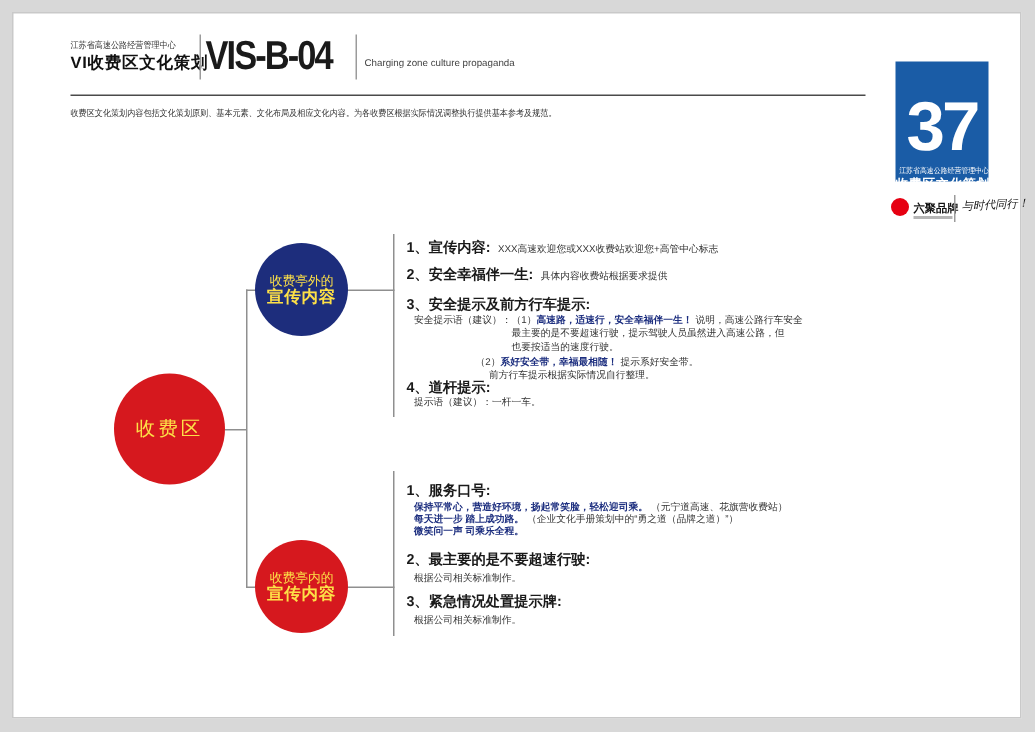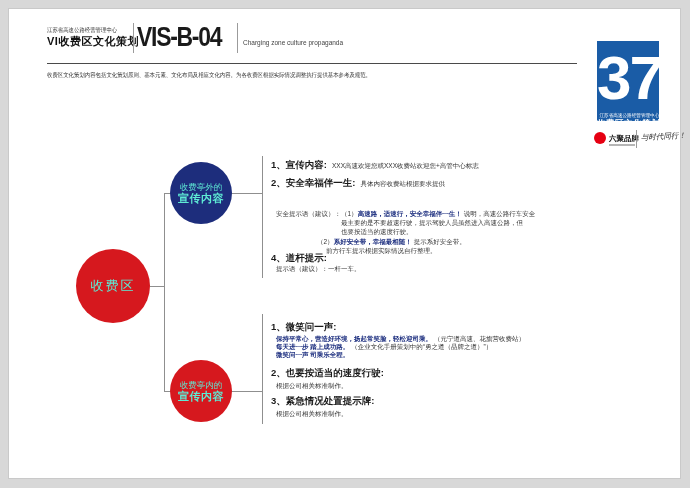--- a/index.html
+++ b/index.html
@@ -17,33 +17,33 @@
   .hdr-org{left:38px;top:17px;font-size:6px;color:#333;transform:scaleX(.9);transform-origin:left;}
   .hdr-series{left:38px;top:25px;font-size:11px;font-weight:bold;color:#111;letter-spacing:.5px;}
   .vline{width:1px;background:#9b9b9b;}
   .hdr-code{left:128px;top:13px;font-size:27px;font-weight:bold;color:#1a1a1a;letter-spacing:-1.5px;transform:scaleX(.85);transform-origin:left;}
   .hdr-title-cn{left:234px;top:15px;font-size:11px;font-weight:bold;color:#111;letter-spacing:1px;}
   .hdr-title-en{left:234px;top:30px;font-size:6.5px;color:#444;}
   .hdr-rule{left:38px;top:54px;width:530px;height:1px;background:#4a4a4a;}
   .intro{left:38px;top:62px;font-size:6px;color:#333;transform:scaleX(.9);transform-origin:left;}
   
   .side-tab{left:588px;top:32px;width:62px;height:80px;background:#1a5ca6;color:#fff;text-align:center;}
-  .tab-num{font-size:62px;font-weight:bold;line-height:1;letter-spacing:-2px;margin-top:6px;}
+  .tab-num{font-size:46px;font-weight:bold;line-height:1;letter-spacing:-2px;margin-top:20px;}
   .tab-org{font-size:5px;margin-top:3px;transform:scaleX(.92);}
   .tab-title{font-size:8.5px;font-weight:bold;margin-top:0;letter-spacing:.5px;}
   
   .logo-dot{left:585px;top:123px;width:12px;height:12px;border-radius:50%;background:#e60012;}
   .brand-name{left:600px;top:125px;font-size:7.5px;font-weight:bold;color:#111;}
   .brand-subbar{left:600px;top:135px;width:26px;height:2px;background:#b5b5b5;}
   .logo-divider{left:627px;top:121px;height:18px;}
   .hand-slogan{left:632px;top:124px;font-size:7.5px;font-style:italic;color:#1a1a1a;transform:rotate(-3deg);transform-origin:left;}
   
   .hl{height:1px;background:#8f8f8f;}
   .vl{width:1px;background:#8f8f8f;}
-  .node{border-radius:50%;color:#5eead4;display:flex;flex-direction:column;align-items:center;justify-content:center;text-align:center;}
+  .node{border-radius:50%;color:#fde047;display:flex;flex-direction:column;align-items:center;justify-content:center;text-align:center;}
   .node-root{left:67px;top:240px;width:74px;height:74px;background:#d6181e;text-align:right;}
   .root-label{font-size:13px;letter-spacing:2px;}
   .node-out{left:161px;top:153px;width:62px;height:62px;background:#1d2d7c;}
   .node-in{left:161px;top:351px;width:62px;height:62px;background:#d6181e;}
   .node-l1{font-size:8.5px;line-height:10px;}
   .node-l2{font-size:11px;font-weight:bold;line-height:12px;letter-spacing:.5px;}
   
   .item-head{font-size:9.5px;font-weight:bold;color:#1a1a1a;white-space:nowrap;}
   .item-note{font-size:6.5px;color:#333;font-weight:normal;margin-left:5px;}
   .sub{font-size:6.5px;color:#333;}
@@ -97,42 +97,45 @@
       <div class="node-l1">收费亭内的</div>
       <div class="node-l2">宣传内容</div>
     </div>
 
     <div class="abs item-head" style="left:262px;top:150px;">
       <span>1、</span><span>宣传内容:</span><span class="item-note">XXX高速欢迎您或XXX收费站欢迎您+高管中心标志</span>
     </div>
     <div class="abs item-head" style="left:262px;top:168px;">
       <span>2、</span><span>安全幸福伴一生:</span><span class="item-note">具体内容收费站根据要求提供</span>
     </div>
+    <div class="abs item-head" style="left:262px;top:188px;">
+      <span>3、</span><span>安全提示及前方行车提示:</span>
+    </div>
     <div class="abs sub" style="left:267px;top:200px;">
       <div class="subline"><span>安全提示语（建议）：（1）</span><span class="blue">高速路，适速行，安全幸福伴一生！</span><span style="margin-left:2px;">说明，高速公路行车安全</span></div>
       <div class="subline" style="margin-left:65px;">最主要的是不要超速行驶，提示驾驶人员虽然进入高速公路，但</div>
       <div class="subline" style="margin-left:65px;">也要按适当的速度行驶。</div>
       <div class="subline" style="margin-left:41px;margin-top:1px;"><span>（2）</span><span class="blue">系好安全带，幸福最相随！</span><span style="margin-left:2px;">提示系好安全带。</span></div>
       <div class="subline" style="margin-left:50px;">前方行车提示根据实际情况自行整理。</div>
     </div>
     <div class="abs item-head" style="left:262px;top:243px;">
       <span>4、</span><span>道杆提示:</span>
     </div>
     <div class="abs sub subline" style="left:267px;top:255px;">提示语（建议）：一杆一车。</div>
 
     <div class="abs item-head" style="left:262px;top:312px;">
-      <span>1、</span><span>微笑问一声:</span>
+      <span>1、</span><span>服务口号:</span>
     </div>
     <div class="abs" style="left:267px;top:326px;">
       <div class="slogan-line"><span class="blue">保持平常心，营造好环境，扬起常笑脸，轻松迎司乘。</span><span class="slogan-note">（元宁道高速、花旗营收费站）</span></div>
       <div class="slogan-line"><span class="blue">每天进一步 踏上成功路。</span><span class="slogan-note">（企业文化手册策划中的“勇之道（品牌之道）”）</span></div>
       <div class="slogan-line"><span class="blue">微笑问一声 司乘乐全程。</span></div>
     </div>
     <div class="abs item-head" style="left:262px;top:358px;">
-      <span>2、</span><span>也要按适当的速度行驶:</span>
+      <span>2、</span><span>最主要的是不要超速行驶:</span>
     </div>
     <div class="abs sub subline" style="left:267px;top:372px;">根据公司相关标准制作。</div>
     <div class="abs item-head" style="left:262px;top:386px;">
       <span>3、</span><span>紧急情况处置提示牌:</span>
     </div>
     <div class="abs sub subline" style="left:267px;top:400px;">根据公司相关标准制作。</div>
 
   </div>
 </div>
 

